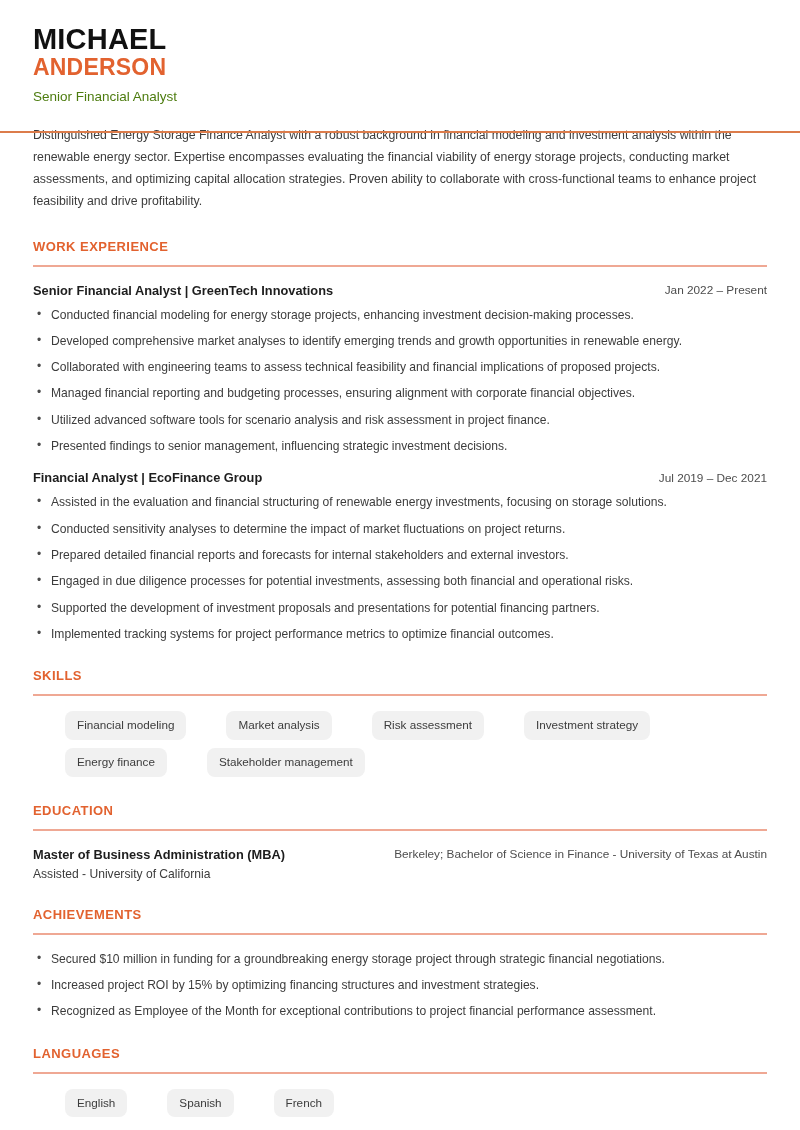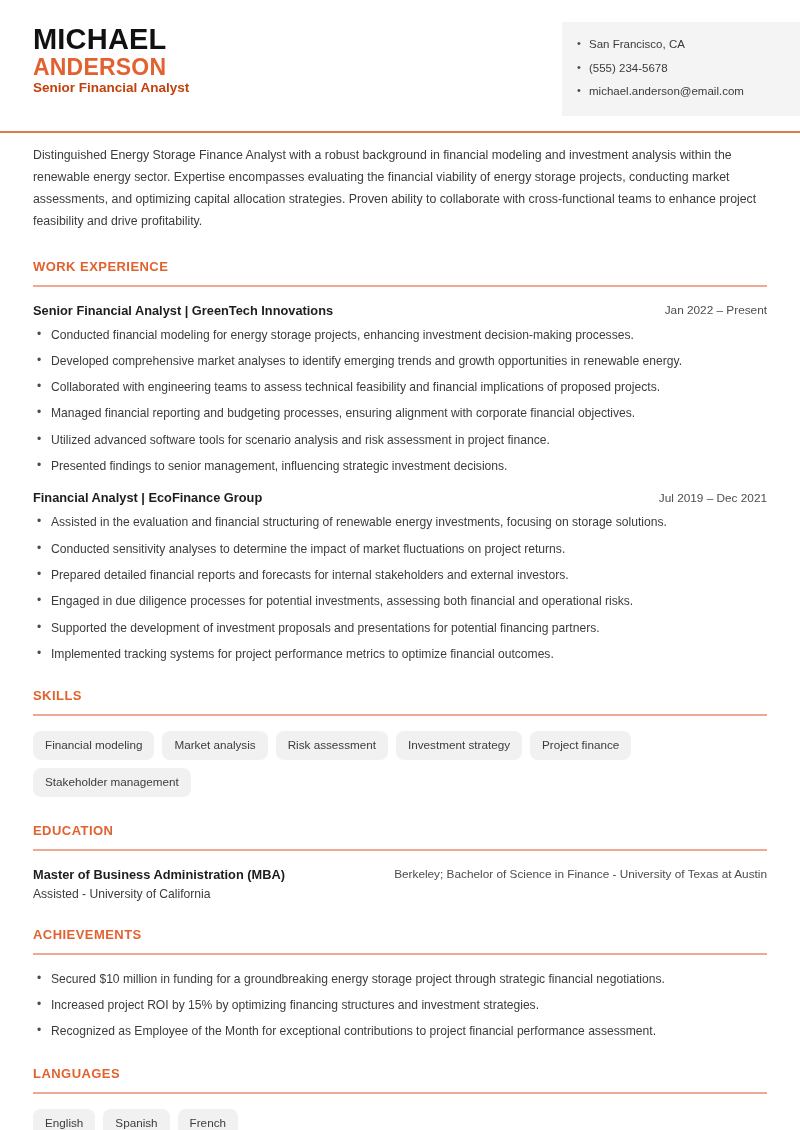--- a/index.html
+++ b/index.html
@@ -39,23 +39,23 @@
   .name-last {
     font-size: 23px;
     font-weight: bold;
     letter-spacing: 0.2px;
     line-height: 1.08;
     color: #E2622F;
     margin: 0;
   }
   .job-title {
     font-size: 13.5px;
-    color: #c2410c;
-    margin-top: 0;
-    font-weight: bold;
+    color: #4d7c0f;
+    margin-top: 9px;
+    font-weight: normal;
   }
   .contact-box {
     position: absolute;
     left: 562px;
     top: 22px;
     width: 238px;
     box-sizing: border-box;
     background: #F4F4F4;
     padding: 11px 14px 12px 14px;
   }
@@ -90,21 +90,21 @@
     background: #DC7C4B;
   }
 
   
   .content {
     padding: 0 33px;
     box-sizing: border-box;
   }
 
   .summary {
-    margin-top: 37px;
+    margin-top: 17px;
     font-size: 12.3px;
     line-height: 1.78;
     color: #3c3c3c;
     text-align: left;
   }
 
   .section {
     margin-top: 26px;
   }
   .section-title {
@@ -178,41 +178,35 @@
     margin-top: 15px;
   }
   .chip {
     background: #F1F1F1;
     color: #3c3c3c;
     font-size: 11.7px;
     line-height: 1;
     padding: 8px 12px 9px 12px;
     border-radius: 8px;
     white-space: nowrap;
+    margin-left: 32px;
   }
 
   .edu-entry { margin-top: 16px; }
 </style>
 </head>
 <body>
 
 <div class="header">
   <div class="identity">
     <div class="name-first">MICHAEL</div>
     <div class="name-last">ANDERSON</div>
     <div class="job-title">Senior Financial Analyst</div>
   </div>
 
-  <div class="contact-box">
-    <ul class="contact-list">
-      <li class="contact-item">San Francisco, CA</li>
-      <li class="contact-item">(555) 234-5678</li>
-      <li class="contact-item">michael.anderson@email.com</li>
-    </ul>
-  </div>
 
   <div class="header-rule"></div>
 </div>
 
 <div class="content">
 
   <div class="summary">Distinguished Energy Storage Finance Analyst with a robust background in financial modeling and investment analysis within the renewable energy sector. Expertise encompasses evaluating the financial viability of energy storage projects, conducting market assessments, and optimizing capital allocation strategies. Proven ability to collaborate with cross-functional teams to enhance project feasibility and drive profitability.</div>
 
   <div class="section">
     <div class="section-title">WORK EXPERIENCE</div>
@@ -250,21 +244,21 @@
   </div>
 
   <div class="section">
     <div class="section-title">SKILLS</div>
     <div class="section-rule"></div>
     <div class="chips">
       <span class="chip">Financial modeling</span>
       <span class="chip">Market analysis</span>
       <span class="chip">Risk assessment</span>
       <span class="chip">Investment strategy</span>
-      <span class="chip">Project finance</span>
+      <span class="chip">Energy finance</span>
       <span class="chip">Stakeholder management</span>
     </div>
   </div>
 
   <div class="section">
     <div class="section-title">EDUCATION</div>
     <div class="section-rule"></div>
     <div class="edu-entry">
       <div class="entry-head">
         <div class="entry-title">Master of Business Administration (MBA)</div>

